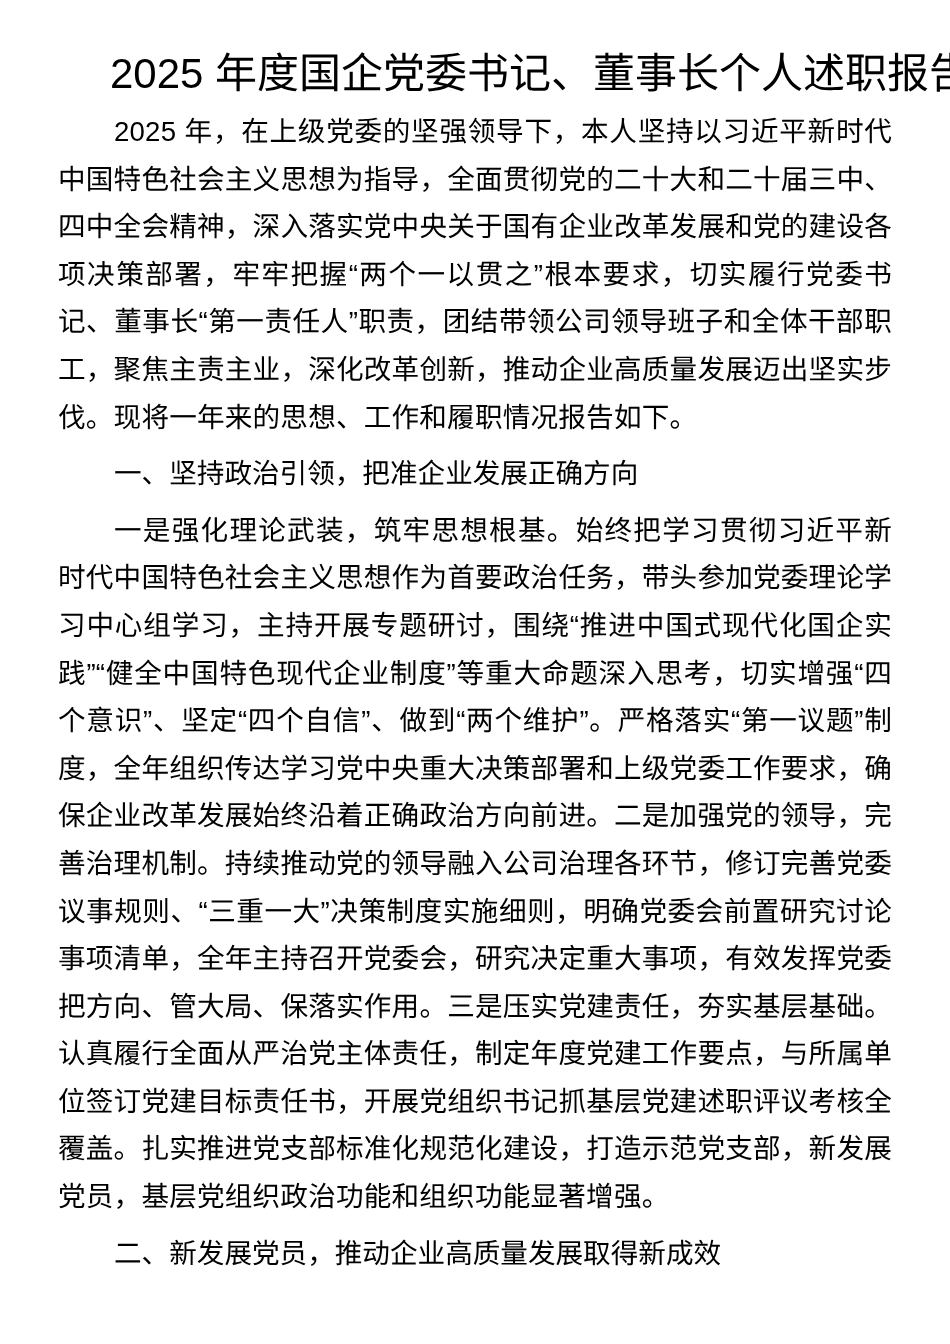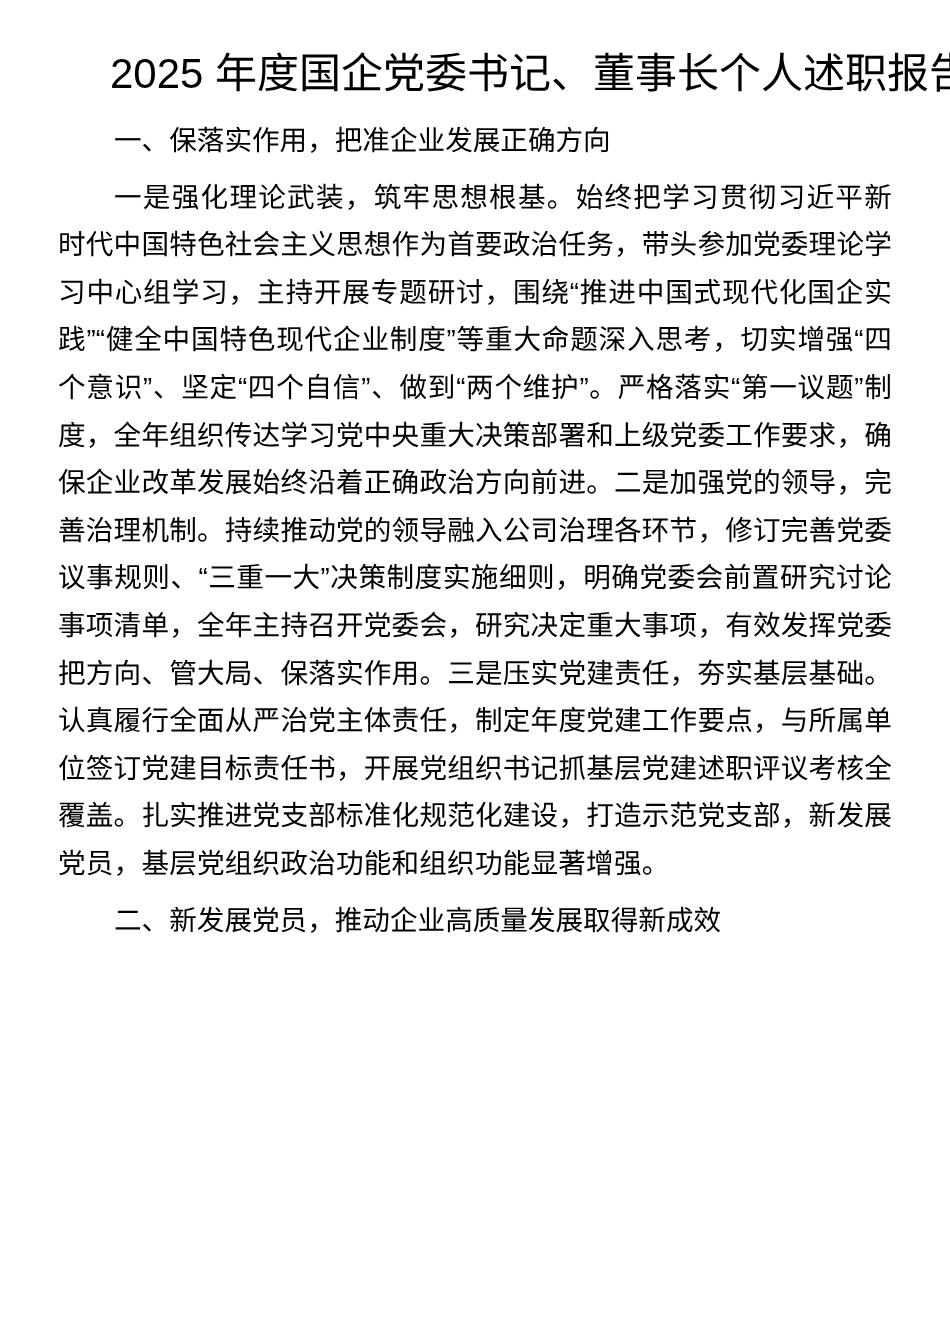--- a/index.html
+++ b/index.html
@@ -69,24 +69,25 @@
   .gap-md { height: 9px; }
 </style>
 </head>
 <body>
 
 <div class="page">
   <div class="doc-body">
 
     <h1 class="doc-title">2025 年度国企党委书记、董事长个人述职报告</h1>
 
+    <p class="para indent">2025 年，在上级党委的坚强领导下，本人坚持以习近平新时代中国特色社会主义思想为指导，全面贯彻党的二十大和二十届三中、四中全会精神，深入落实党中央关于国有企业改革发展和党的建设各项决策部署，牢牢把握“两个一以贯之”根本要求，切实履行党委书记、董事长“第一责任人”职责，团结带领公司领导班子和全体干部职工，聚焦主责主业，深化改革创新，推动企业高质量发展迈出坚实步伐。现将一年来的思想、工作和履职情况报告如下。</p>
 
     <div class="gap-sm"></div>
 
-    <h2 class="heading">一、保落实作用，把准企业发展正确方向</h2>
+    <h2 class="heading">一、坚持政治引领，把准企业发展正确方向</h2>
 
     <div class="gap-md"></div>
 
     <p class="para indent">一是强化理论武装，筑牢思想根基。始终把学习贯彻习近平新时代中国特色社会主义思想作为首要政治任务，带头参加党委理论学习中心组学习，主持开展专题研讨，围绕“推进中国式现代化国企实践”“健全中国特色现代企业制度”等重大命题深入思考，切实增强“四个意识”、坚定“四个自信”、做到“两个维护”。严格落实“第一议题”制度，全年组织传达学习党中央重大决策部署和上级党委工作要求，确保企业改革发展始终沿着正确政治方向前进。二是加强党的领导，完善治理机制。持续推动党的领导融入公司治理各环节，修订完善党委议事规则、“三重一大”决策制度实施细则，明确党委会前置研究讨论事项清单，全年主持召开党委会，研究决定重大事项，有效发挥党委把方向、管大局、保落实作用。三是压实党建责任，夯实基层基础。认真履行全面从严治党主体责任，制定年度党建工作要点，与所属单位签订党建目标责任书，开展党组织书记抓基层党建述职评议考核全覆盖。扎实推进党支部标准化规范化建设，打造示范党支部，新发展党员，基层党组织政治功能和组织功能显著增强。</p>
 
     <div class="gap-sm"></div>
 
     <h2 class="heading">二、新发展党员，推动企业高质量发展取得新成效</h2>
 
   </div>

